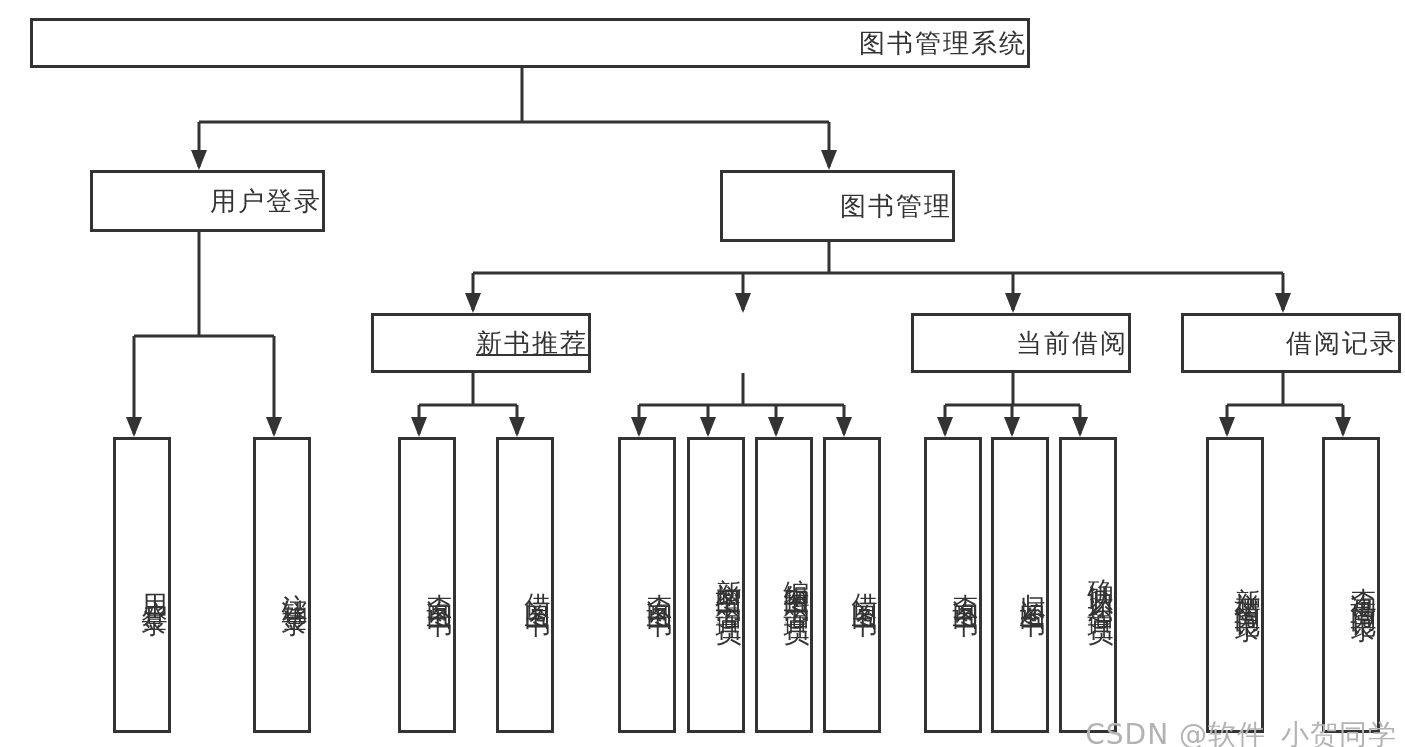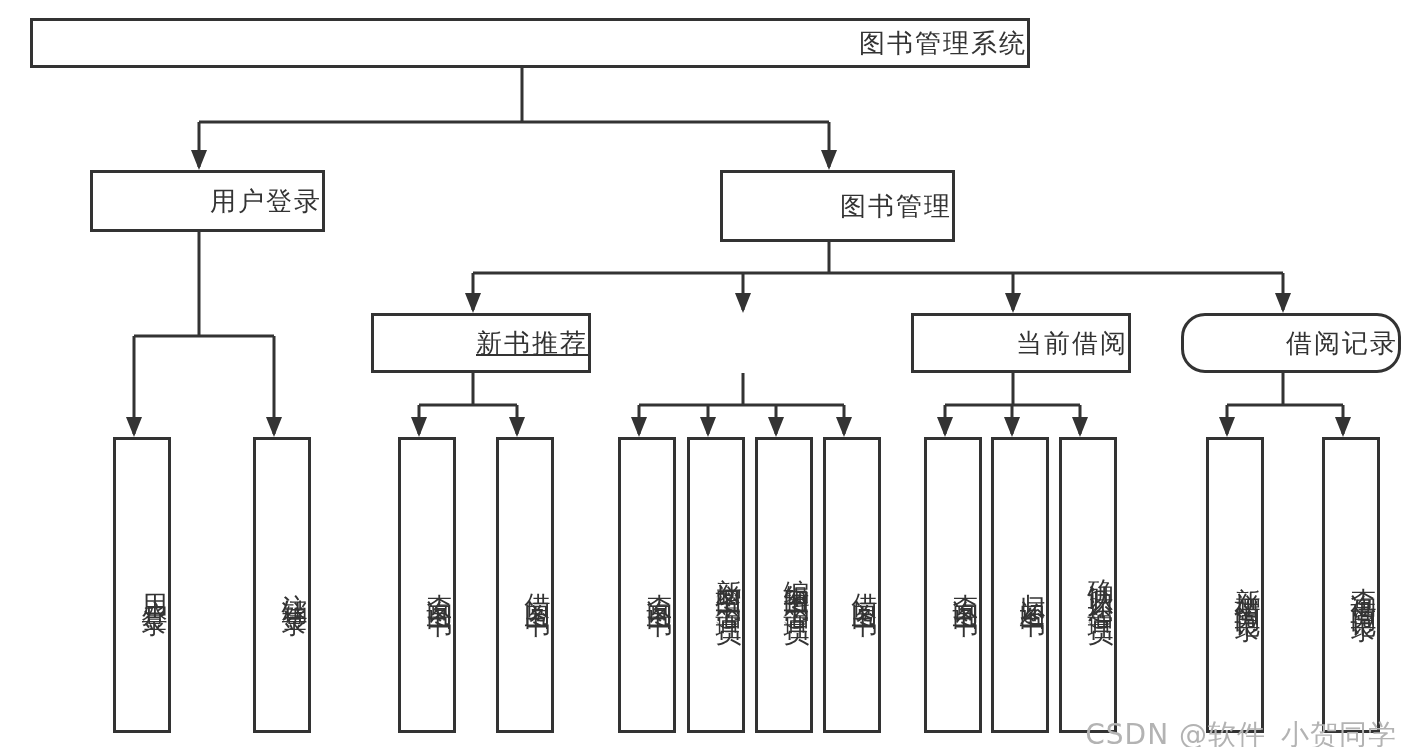--- a/index.html
+++ b/index.html
@@ -40,21 +40,21 @@
     white-space: nowrap;
     margin-left: 8px;
   }
   .node.root  { left: 22px;  top: 18px;  width: 1000px; height: 50px; }
   .node.l2a   { left: 82px;  top: 170px; width: 235px;  height: 62px; }
   .node.l2b   { left: 712px; top: 170px; width: 235px;  height: 72px; padding-left: 36px; }
   .node.l3    { top: 313px; width: 220px; height: 60px; }
   .node.l3a   { left: 363px; text-decoration: underline; }
   .node.l3b   { left: 633px; }
   .node.l3c   { left: 903px; }
-  .node.l3d   { left: 1173px; border-radius: 24px; }
+  .node.l3d   { left: 1173px; }
   .node.leaf {
     top: 437px;
     width: 58px;
     height: 296px;
   }
   .leaf .vtext {
     writing-mode: vertical-rl;
     text-orientation: mixed;
     letter-spacing: 6px;
     line-height: 1;

